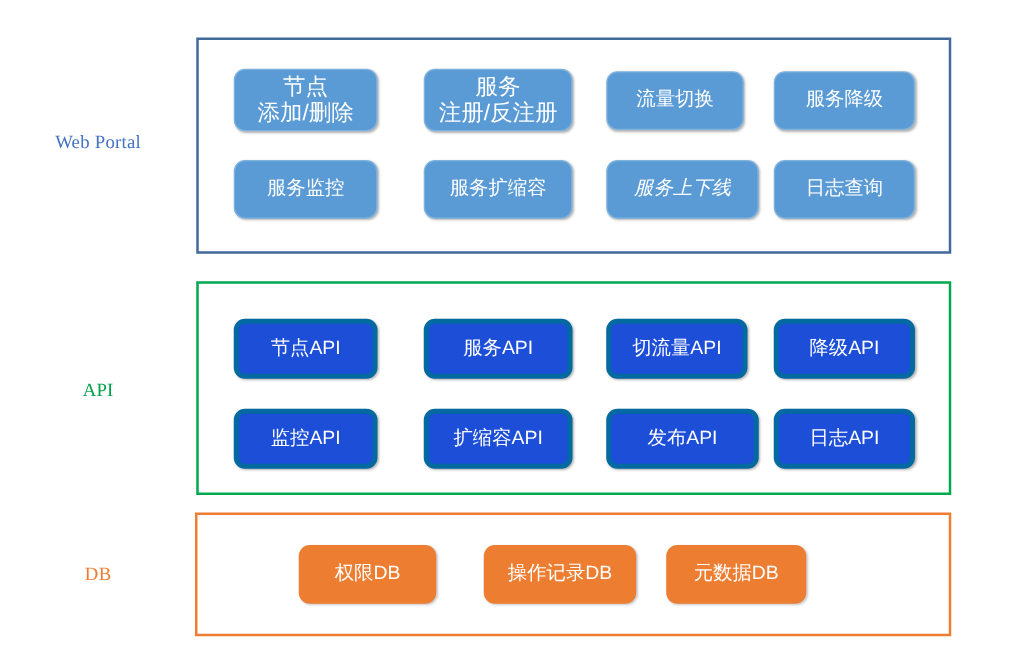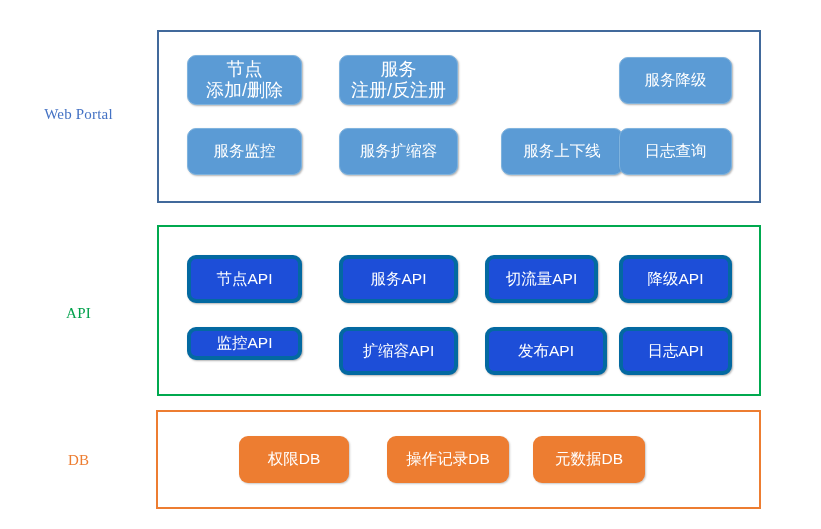--- a/index.html
+++ b/index.html
@@ -94,34 +94,35 @@
 <body>
 
 <div id="diagram">
 
   <div class="row-label web">Web Portal</div>
   <div class="layer web">
     <div class="node blue two-line" style="left: 28px; top: 23px; width: 115px; height: 50px;">节点
 添加/删除</div>
     <div class="node blue two-line" style="left: 180px; top: 23px; width: 119px; height: 50px;">服务
 注册/反注册</div>
+    <div class="node blue" style="left: 326px; top: 25px; width: 110px; height: 47px;">流量切换</div>
     <div class="node blue" style="left: 460px; top: 25px; width: 113px; height: 47px;">服务降级</div>
     <div class="node blue" style="left: 28px; top: 96px; width: 115px; height: 47px;">服务监控</div>
     <div class="node blue" style="left: 180px; top: 96px; width: 119px; height: 47px;">服务扩缩容</div>
-    <div class="node blue" style="left: 342px; top: 96px; width: 122px; height: 47px;">服务上下线</div>
+    <div class="node blue" style="left: 326px; top: 96px; width: 122px; height: 47px; font-style: italic;">服务上下线</div>
     <div class="node blue" style="left: 460px; top: 96px; width: 113px; height: 47px;">日志查询</div>
   </div>
 
   <div class="row-label api">API</div>
   <div class="layer api">
     <div class="node green" style="left: 28px; top: 28px; width: 115px; height: 48px;">节点API</div>
     <div class="node green" style="left: 180px; top: 28px; width: 119px; height: 48px;">服务API</div>
     <div class="node green" style="left: 326px; top: 28px; width: 113px; height: 48px;">切流量API</div>
     <div class="node green" style="left: 460px; top: 28px; width: 113px; height: 48px;">降级API</div>
-    <div class="node green" style="left: 28px; top: 100px; width: 115px; height: 33px;">监控API</div>
+    <div class="node green" style="left: 28px; top: 100px; width: 115px; height: 48px;">监控API</div>
     <div class="node green" style="left: 180px; top: 100px; width: 119px; height: 48px;">扩缩容API</div>
     <div class="node green" style="left: 326px; top: 100px; width: 122px; height: 48px;">发布API</div>
     <div class="node green" style="left: 460px; top: 100px; width: 113px; height: 48px;">日志API</div>
   </div>
 
   <div class="row-label db">DB</div>
   <div class="layer db">
     <div class="node orange" style="left: 81px; top: 24px; width: 110px; height: 47px;">权限DB</div>
     <div class="node orange" style="left: 375px; top: 24px; width: 112px; height: 47px;">元数据DB</div>
     <div class="node orange" style="left: 229px; top: 24px; width: 122px; height: 47px;">操作记录DB</div>

